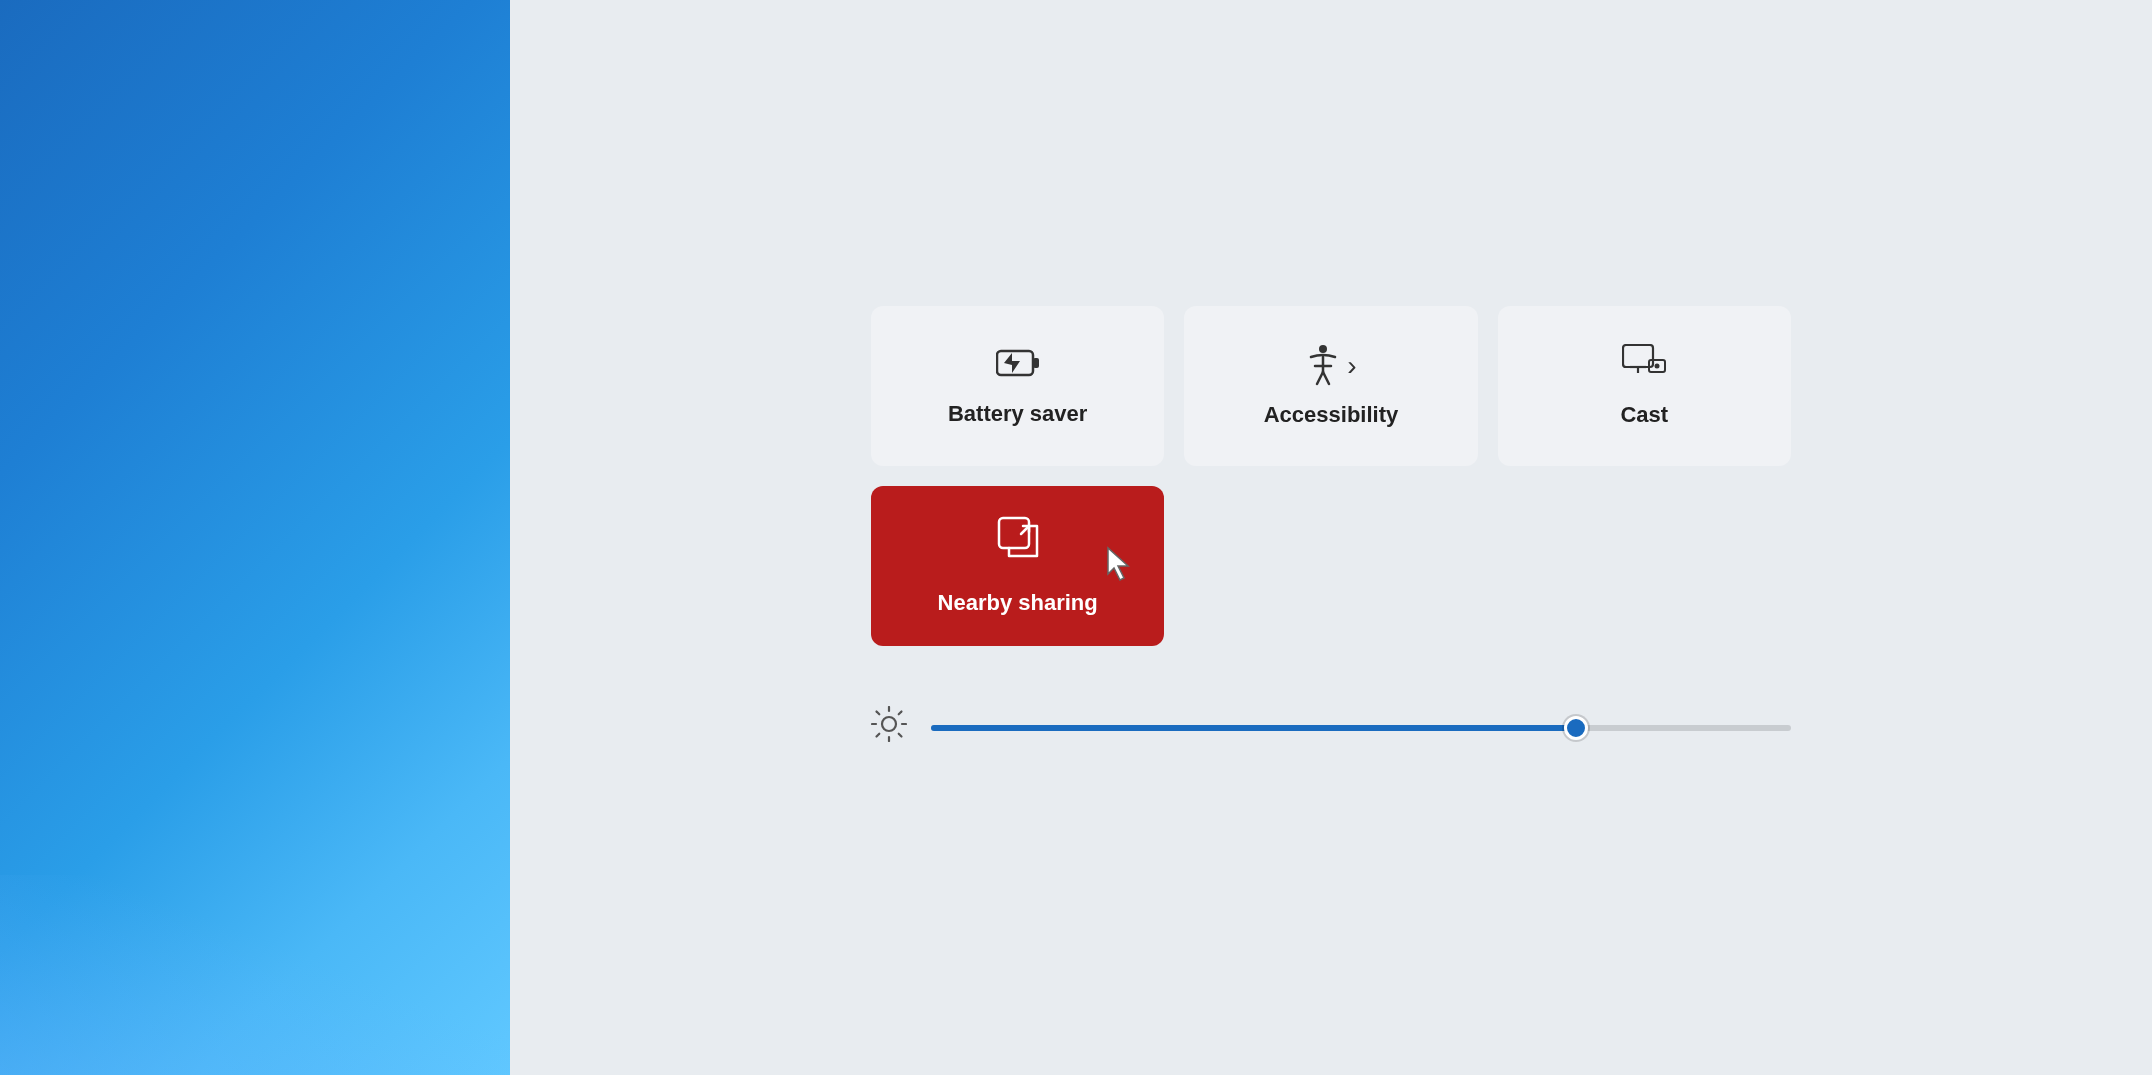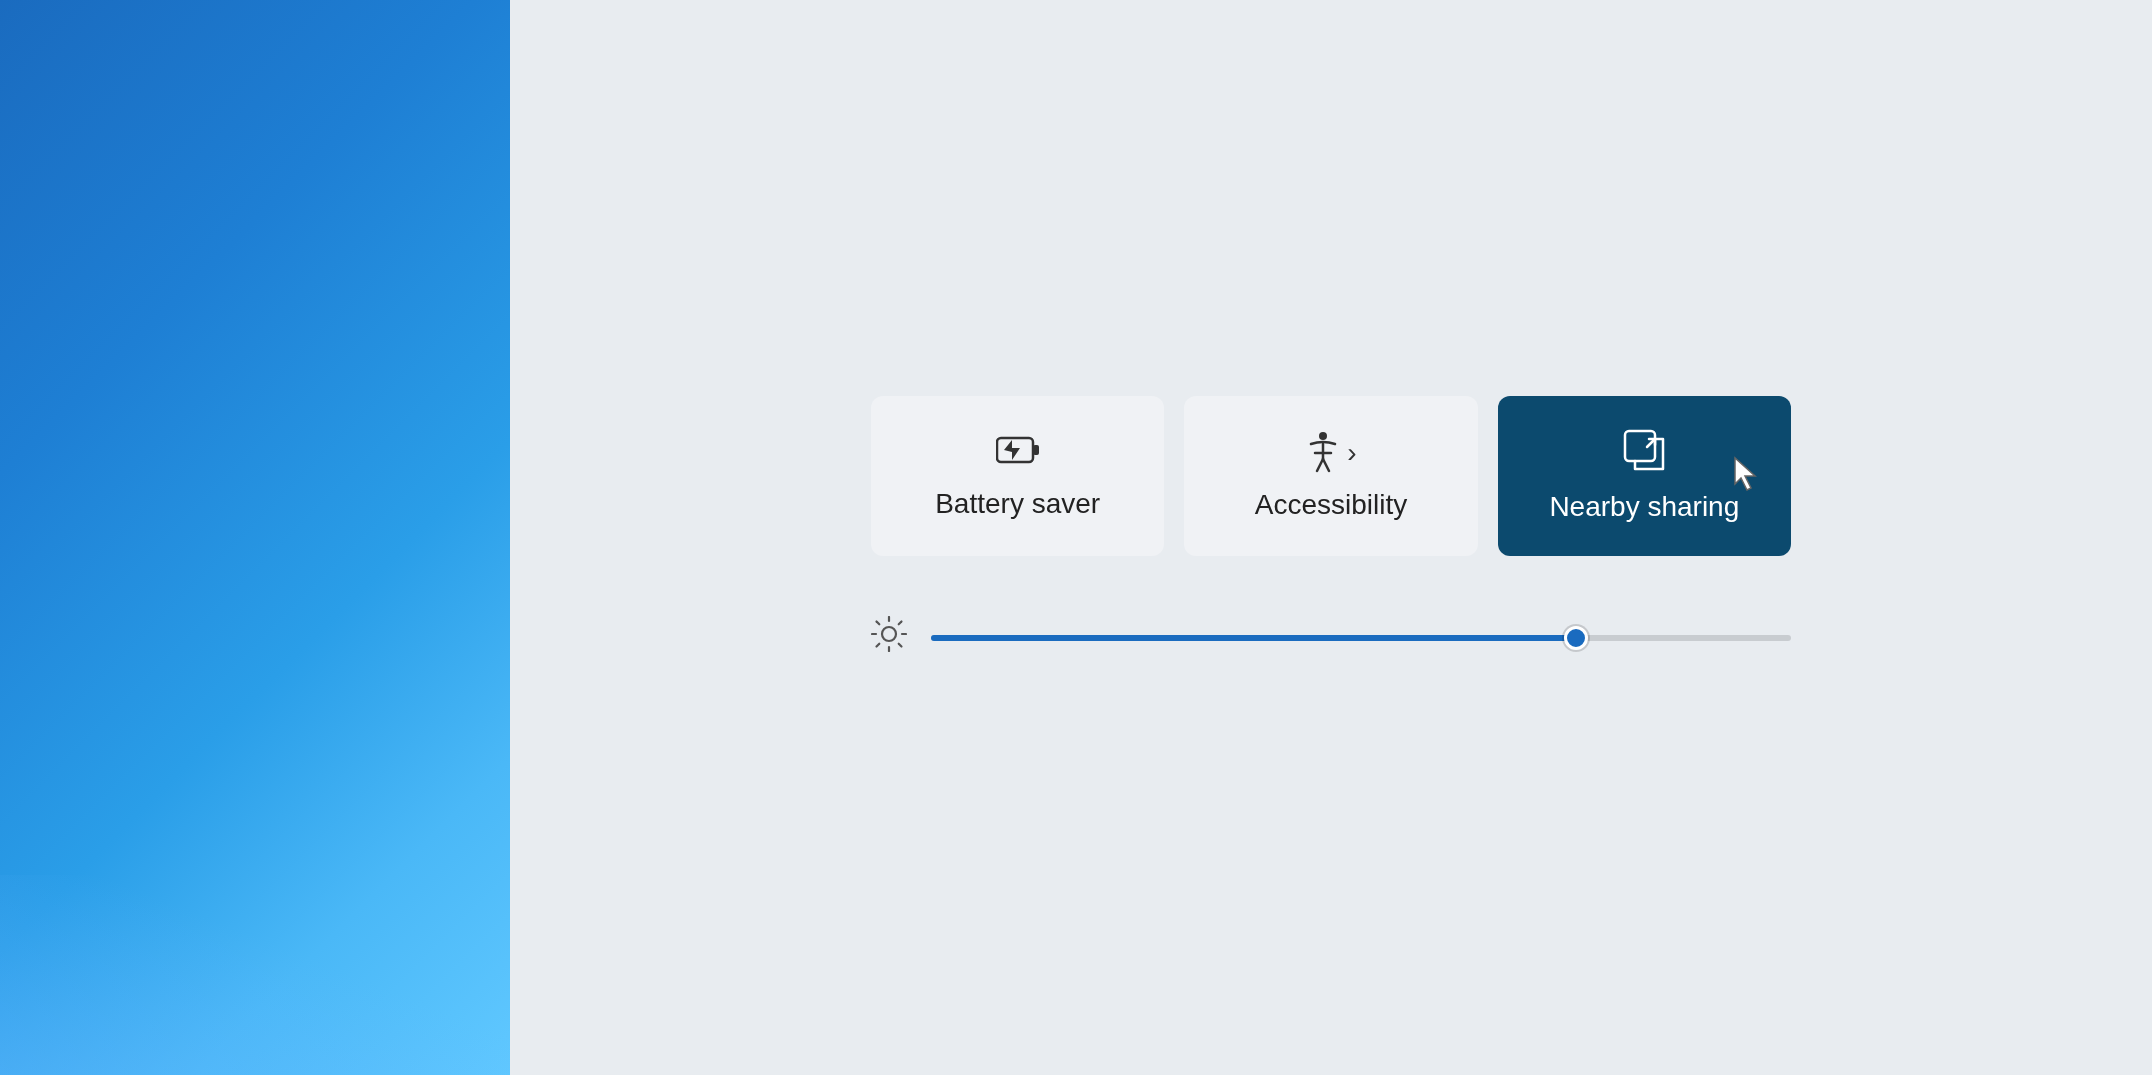--- a/index.html
+++ b/index.html
@@ -58,37 +58,38 @@
       align-items: center;
       justify-content: center;
       padding: 30px 20px;
       cursor: pointer;
       border: none;
       transition: background 0.15s;
       min-height: 160px;
     }
 
     .tile.active {
-      background: #0c4a6e;
+      background: #b91c1c;
+      justify-content: space-between;
     }
 
     .tile-icon {
       font-size: 40px;
       margin-bottom: 0;
       color: #333;
       line-height: 1;
     }
 
     .tile.active .tile-icon {
       color: #ffffff;
     }
 
     .tile-label {
-      font-size: 28px;
-      font-weight: 400;
+      font-size: 22px;
+      font-weight: 700;
       color: #222;
       margin-top: 14px;
       text-align: center;
     }
 
     .tile.active .tile-label {
       color: #ffffff;
     }
 
     .accessibility-icon {
@@ -184,20 +185,34 @@
             <path d="M10 22 L26 22" stroke="#333" stroke-width="2.5" stroke-linecap="round"></path>
             <path d="M18 28 L12 40" stroke="#333" stroke-width="2.5" stroke-linecap="round"></path>
             <path d="M18 28 L24 40" stroke="#333" stroke-width="2.5" stroke-linecap="round"></path>
           </svg>
           <span class="chevron">›</span>
         </span>
       </span>
       <span class="tile-label">Accessibility</span>
     </button>
 
+    <button class="tile">
+      <span class="tile-icon">
+        <svg width="44" height="38" viewBox="0 0 44 38" fill="none" xmlns="http://www.w3.org/2000/svg">
+
+          <rect x="1" y="1" width="30" height="22" rx="3" stroke="#333" stroke-width="2.2" fill="none"></rect>
+          <line x1="8" y1="23" x2="24" y2="23" stroke="#333" stroke-width="2.2"></line>
+          <line x1="16" y1="23" x2="16" y2="29" stroke="#333" stroke-width="2.2"></line>
+
+          <rect x="27" y="16" width="16" height="12" rx="2" stroke="#333" stroke-width="2" fill="none"></rect>
+          <circle cx="35" cy="22" r="2.5" fill="#333"></circle>
+        </svg>
+      </span>
+      <span class="tile-label">Cast</span>
+    </button>
 
 
     <button class="tile active" style="position:relative;">
       <span class="tile-icon">
         <svg width="42" height="42" viewBox="0 0 42 42" fill="none" xmlns="http://www.w3.org/2000/svg">
           <rect x="2" y="2" width="30" height="30" rx="4" stroke="white" stroke-width="2.5" fill="none"></rect>
           <path d="M32 10 L40 10 L40 40 L12 40 L12 32" stroke="white" stroke-width="2.5" stroke-linecap="round" stroke-linejoin="round" fill="none"></path>
           <path d="M24 18 L32 10" stroke="white" stroke-width="2.5" stroke-linecap="round"></path>
           <path d="M26 10 L32 10 L32 16" stroke="white" stroke-width="2.5" stroke-linecap="round" stroke-linejoin="round" fill="none"></path>
         </svg>

